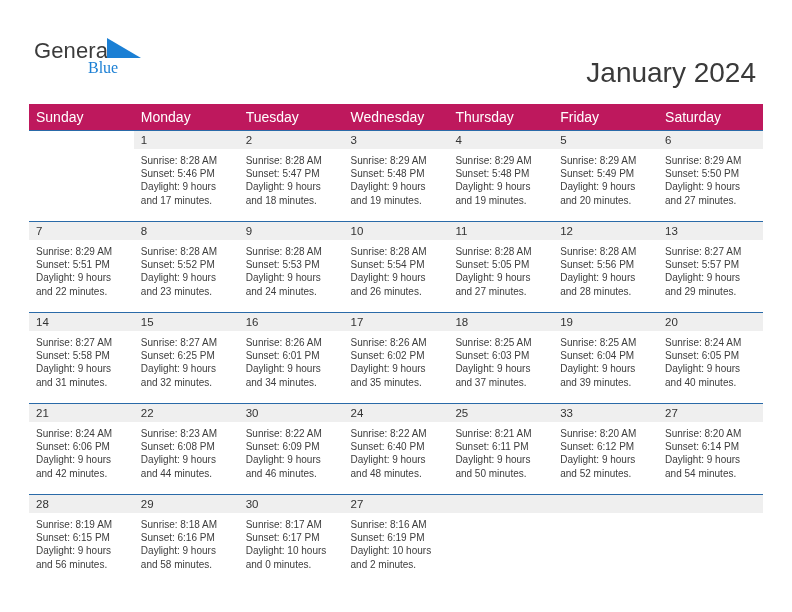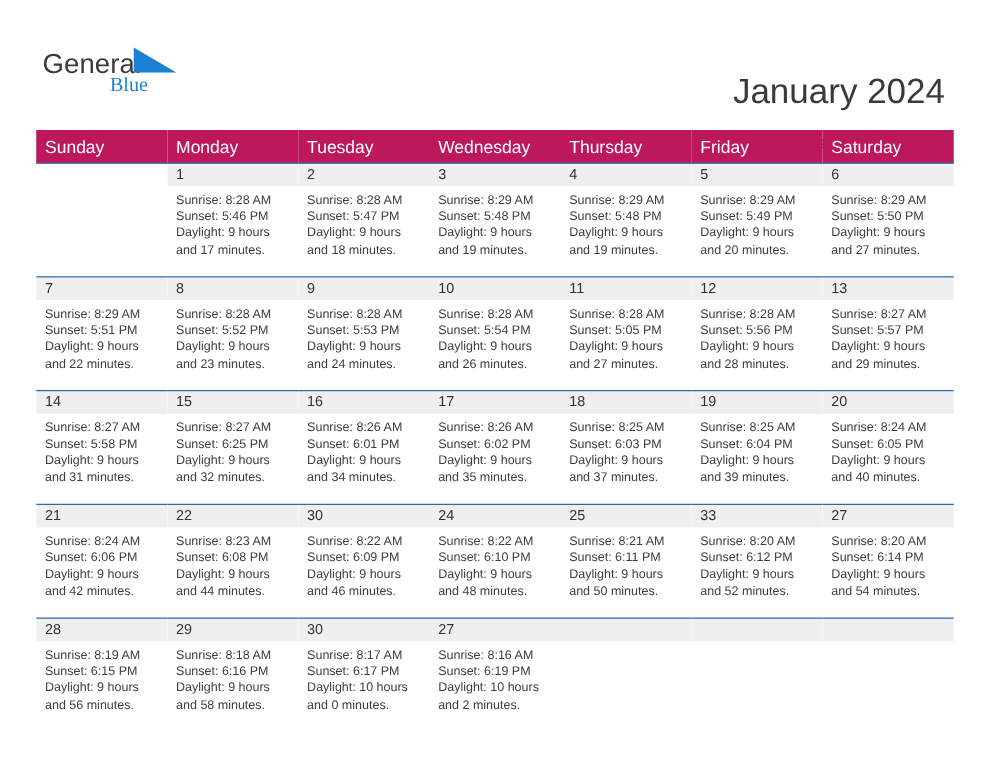--- a/index.html
+++ b/index.html
@@ -446,21 +446,21 @@
                 <div>Daylight: 9 hours</div>
                 <div>and 46 minutes.</div>
               </div>
             </div>
           </td>
           <td>
             <div class="cell filled">
               <div class="daynum">24</div>
               <div class="info">
                 <div>Sunrise: 8:22 AM</div>
-                <div>Sunset: 6:10 PM</div>
+                <div>Sunset: 6:40 PM</div>
                 <div>Daylight: 9 hours</div>
                 <div>and 48 minutes.</div>
               </div>
             </div>
           </td>
           <td>
             <div class="cell filled">
               <div class="daynum">25</div>
               <div class="info">
                 <div>Sunrise: 8:21 AM</div>

